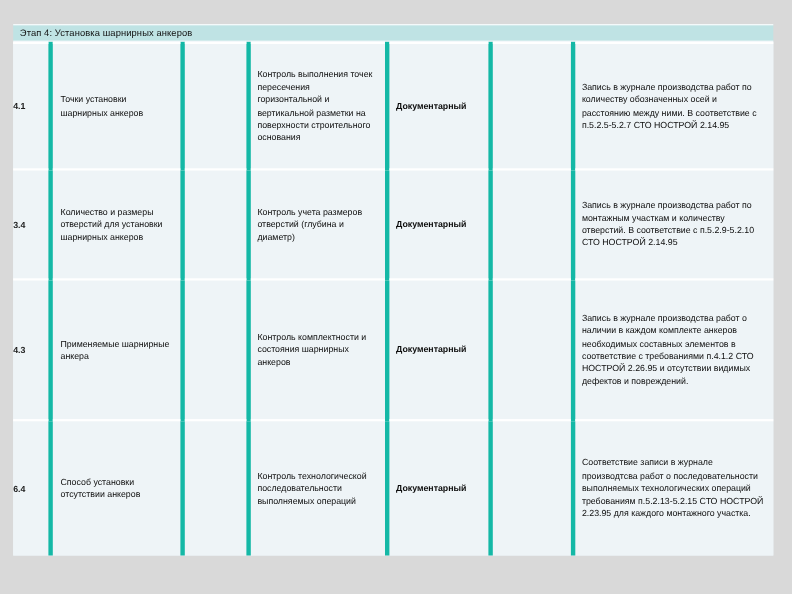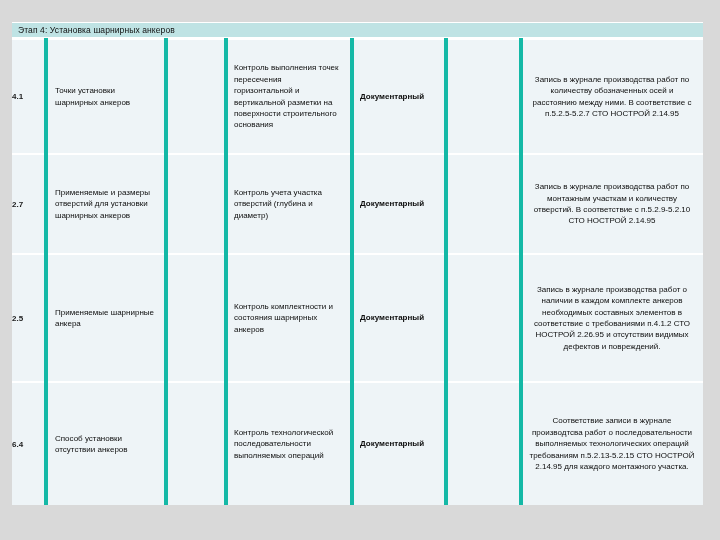--- a/index.html
+++ b/index.html
@@ -54,21 +54,21 @@
     table-layout: fixed;
     background: #eef5f8;
   }
   table.grid td {
     vertical-align: middle;
     border-right: 4px solid #14b8a6;
     border-bottom: 2px solid #ffffff;
     background: #eef4f7;
     padding: 0;
   }
-  table.grid td:last-child { border-right: none; text-align: center; }
+  table.grid td:last-child { border-right: none; }
   table.grid tr:last-child td { border-bottom: none; }
 
   td.c-num {
     background: #bfe2e4;
     text-align: left;
     font-size: 8px;
     font-weight: bold;
     color: #1a1a1a;
     border-right: 2px solid #ffffff;
   }
@@ -140,43 +140,43 @@
           </td>
           <td class="c-blank2">
             <div class="cell-text"></div>
           </td>
           <td class="c-doc">
             <div class="cell-text mid">Запись в журнале производства работ по количеству обозначенных осей и расстоянию между ними. В соответствие с п.5.2.5-5.2.7 СТО НОСТРОЙ 2.14.95</div>
           </td>
         </tr>
 
         <tr style="height:100px">
-          <td class="c-num">2.7</td>
-          <td class="c-work">
-            <div class="cell-text">Применяемые и размеры отверстий для установки шарнирных анкеров</div>
-          </td>
-          <td class="c-blank1">
-            <div class="cell-text"></div>
-          </td>
-          <td class="c-ctrl">
-            <div class="cell-text mid">Контроль учета участка отверстий (глубина и диаметр)</div>
+          <td class="c-num">3.4</td>
+          <td class="c-work">
+            <div class="cell-text">Количество и размеры отверстий для установки шарнирных анкеров</div>
+          </td>
+          <td class="c-blank1">
+            <div class="cell-text"></div>
+          </td>
+          <td class="c-ctrl">
+            <div class="cell-text mid">Контроль учета размеров отверстий (глубина и диаметр)</div>
           </td>
           <td class="c-type">
             <div class="cell-text mid">Документарный</div>
           </td>
           <td class="c-blank2">
             <div class="cell-text"></div>
           </td>
           <td class="c-doc">
             <div class="cell-text mid">Запись в журнале производства работ по монтажным участкам и количеству отверстий. В соответствие с п.5.2.9-5.2.10 СТО НОСТРОЙ 2.14.95</div>
           </td>
         </tr>
 
         <tr style="height:128px">
-          <td class="c-num">2.5</td>
+          <td class="c-num">4.3</td>
           <td class="c-work">
             <div class="cell-text">Применяемые шарнирные анкера</div>
           </td>
           <td class="c-blank1">
             <div class="cell-text"></div>
           </td>
           <td class="c-ctrl">
             <div class="cell-text mid">Контроль комплектности и состояния шарнирных анкеров</div>
           </td>
           <td class="c-type">
@@ -201,21 +201,21 @@
           <td class="c-ctrl">
             <div class="cell-text mid">Контроль технологической последовательности выполняемых операций</div>
           </td>
           <td class="c-type">
             <div class="cell-text mid">Документарный</div>
           </td>
           <td class="c-blank2">
             <div class="cell-text"></div>
           </td>
           <td class="c-doc">
-            <div class="cell-text mid">Соответствие записи в журнале производтсва работ о последовательности выполняемых технологических операций требованиям п.5.2.13-5.2.15 СТО НОСТРОЙ 2.14.95 для каждого монтажного участка.</div>
+            <div class="cell-text mid">Соответствие записи в журнале производтсва работ о последовательности выполняемых технологических операций требованиям п.5.2.13-5.2.15 СТО НОСТРОЙ 2.23.95 для каждого монтажного участка.</div>
           </td>
         </tr>
 
       </tbody>
     </table>
 
   </div>
 </div>
 
 </body></html>

